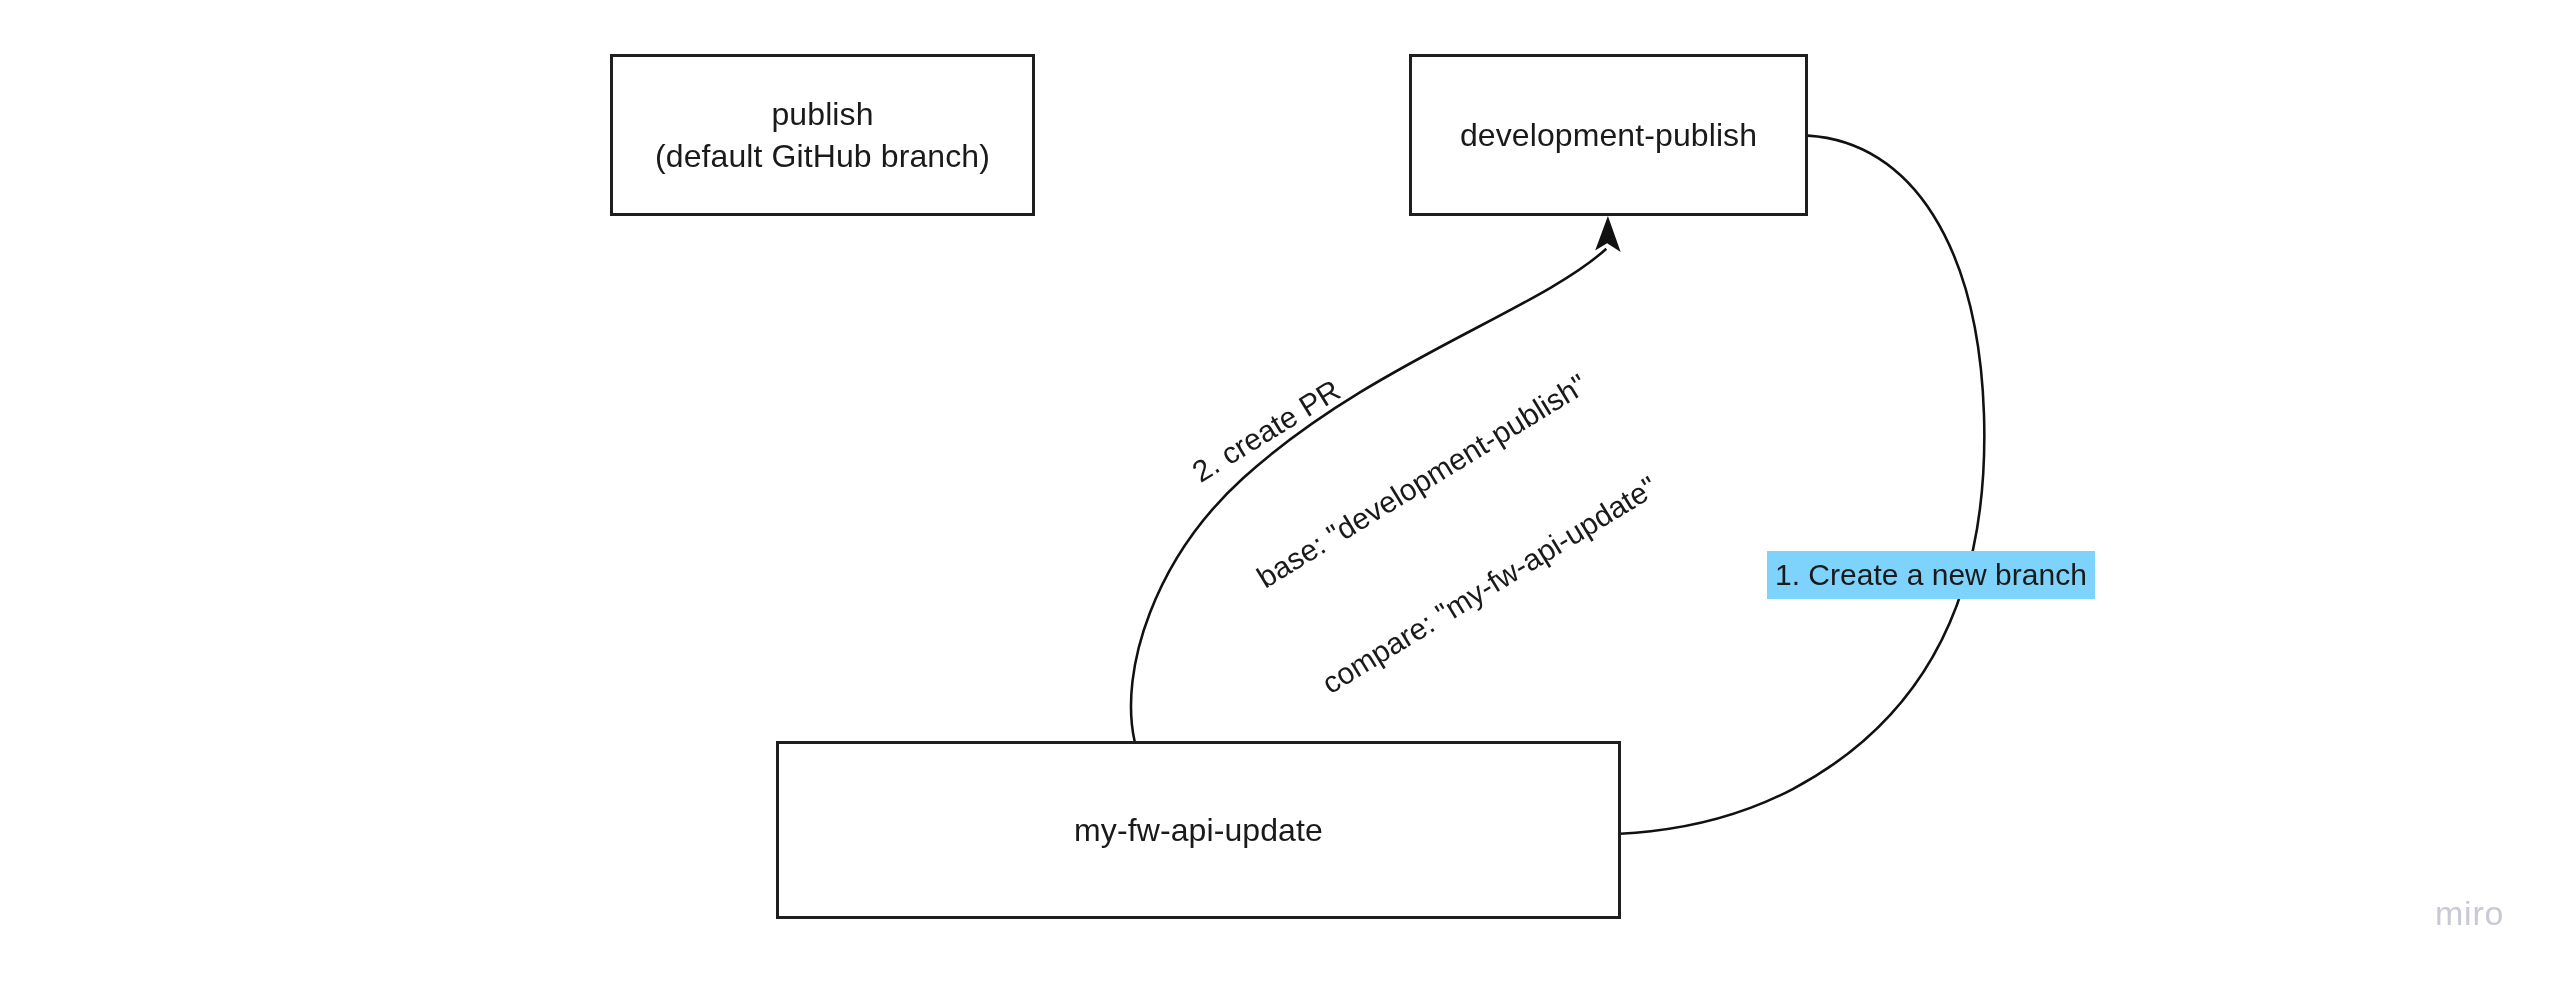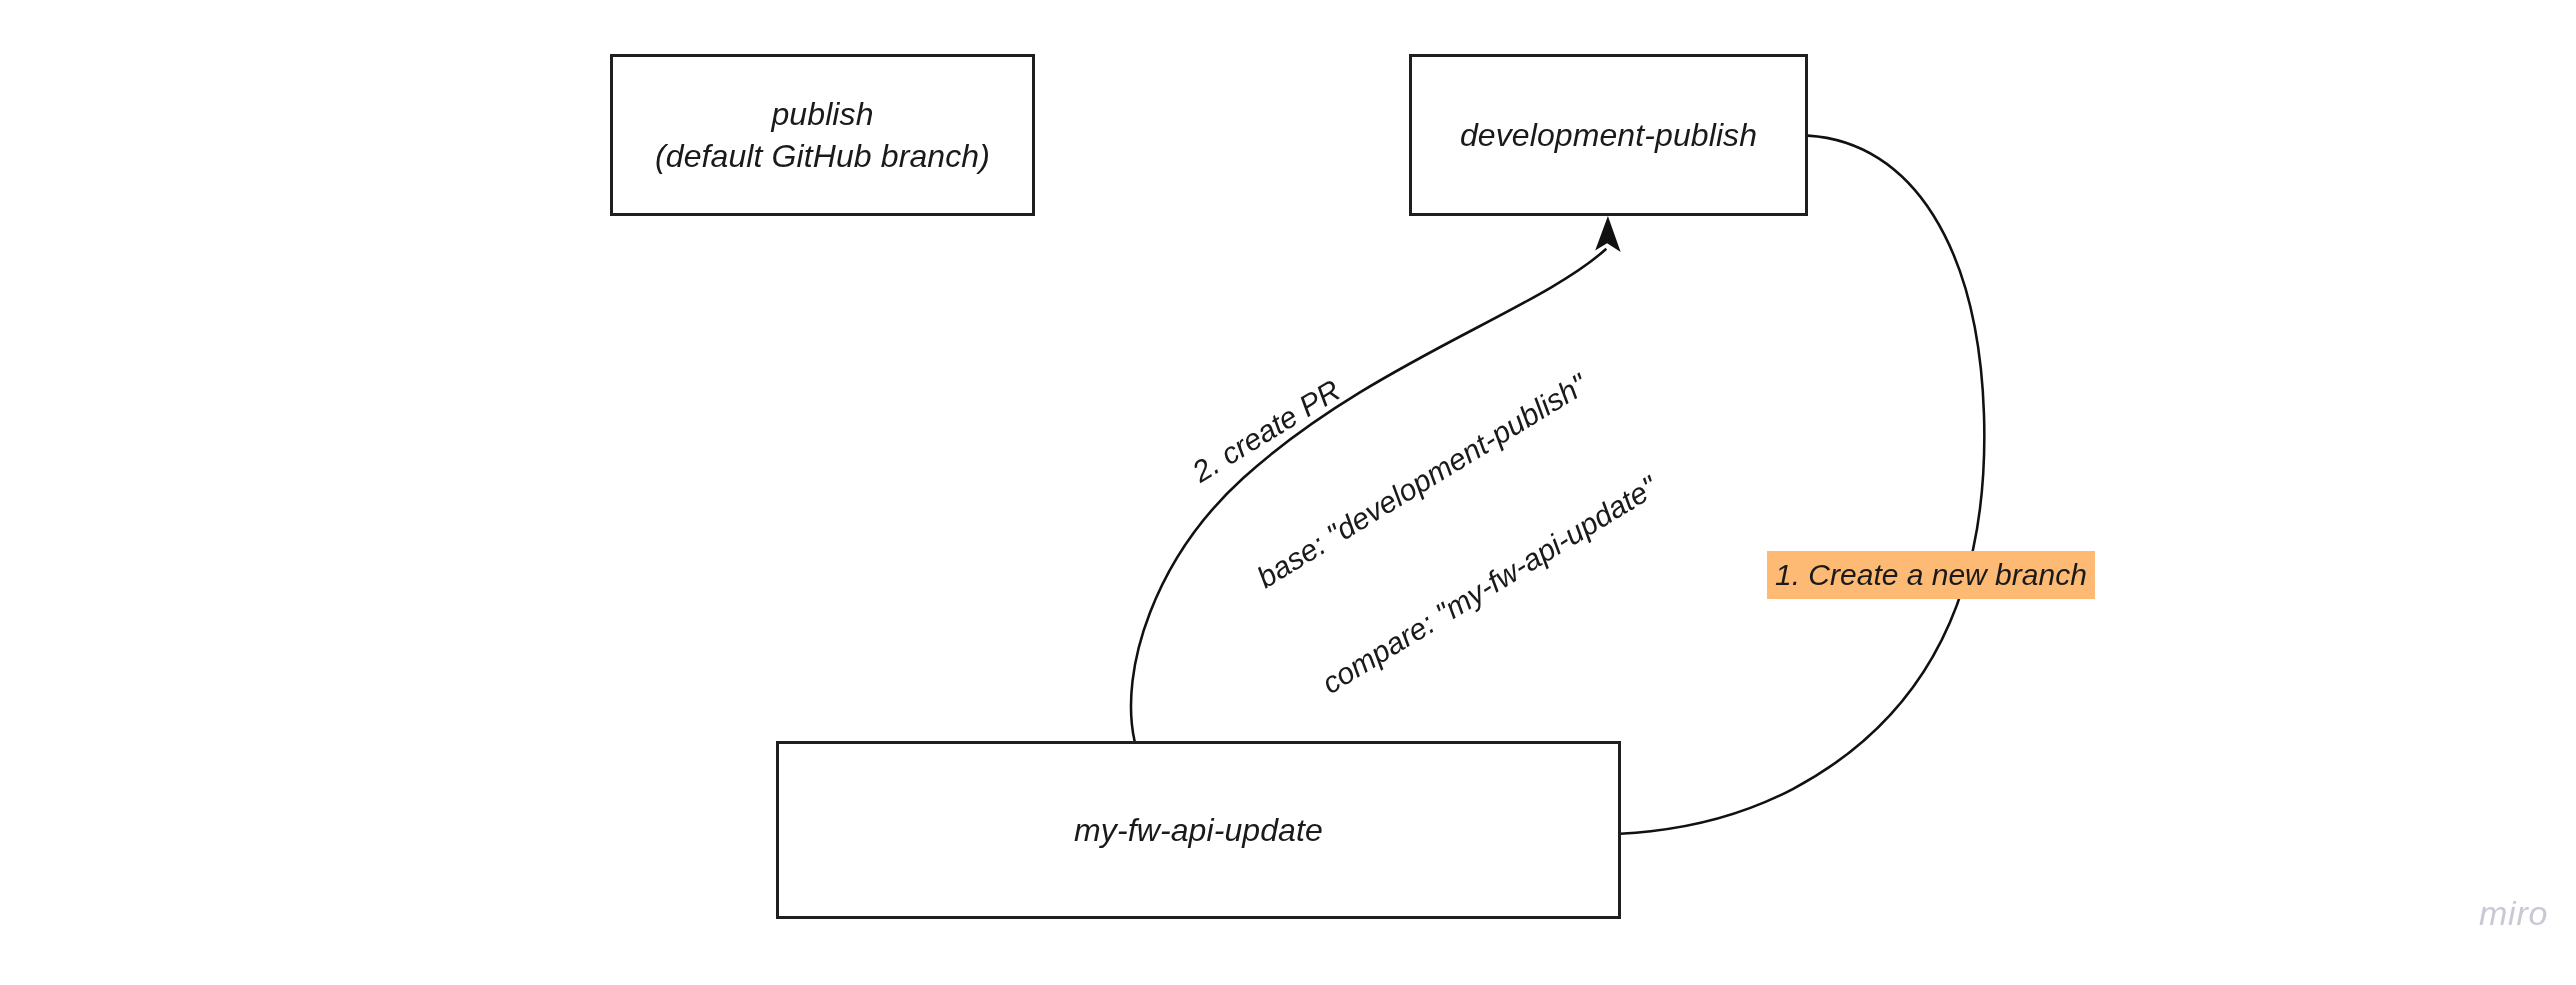--- a/index.html
+++ b/index.html
@@ -10,21 +10,20 @@
   }
   body {
     font-family: "Liberation Sans", "DejaVu Sans", sans-serif;
   }
   #canvas {
     position: relative;
     width: 2576px;
     height: 986px;
     background: #ffffff;
     overflow: hidden;
-    font-style: italic;
   }
   .node {
     position: absolute;
     box-sizing: border-box;
     background: #ffffff;
     border: 3.2px solid #1f1f1f;
     display: flex;
     align-items: center;
     justify-content: center;
     text-align: center;
@@ -79,21 +78,21 @@
     position: absolute;
     color: #1a1a1a;
     font-size: 30px;
     line-height: 1.38;
     white-space: pre;
     z-index: 4;
   }
   #label-create-branch {
     left: 1767px;
     top: 551px;
-    background: #fdba74;
+    background: #7dd3fc;
     padding: 3.2px 8px;
   }
   #label-create-pr {
     left: 1141px;
     top: 386px;
     transform: rotate(-31.5deg);
     transform-origin: 0 0;
     background: transparent;
   }
   #label-create-pr .pr-line {
@@ -101,21 +100,20 @@
   }
   #watermark {
     position: absolute;
     left: 2435px;
     top: 894px;
     font-size: 34px;
     letter-spacing: 0.8px;
     color: #c9c9d6;
     z-index: 5;
     user-select: none;
-    margin-left: 44px;
   }
 </style>
 </head>
 <body>
 
 <div id="canvas">
 
   <svg id="edges" viewBox="0 0 3233 1237" width="2576" height="986" xmlns="http://www.w3.org/2000/svg">
 
     <g>

